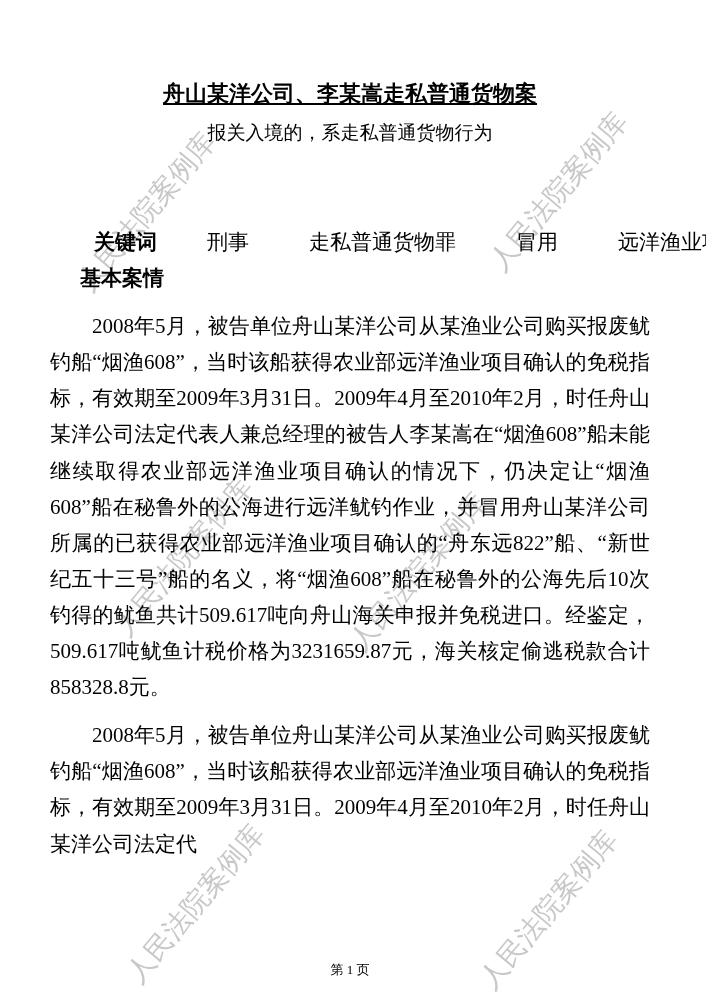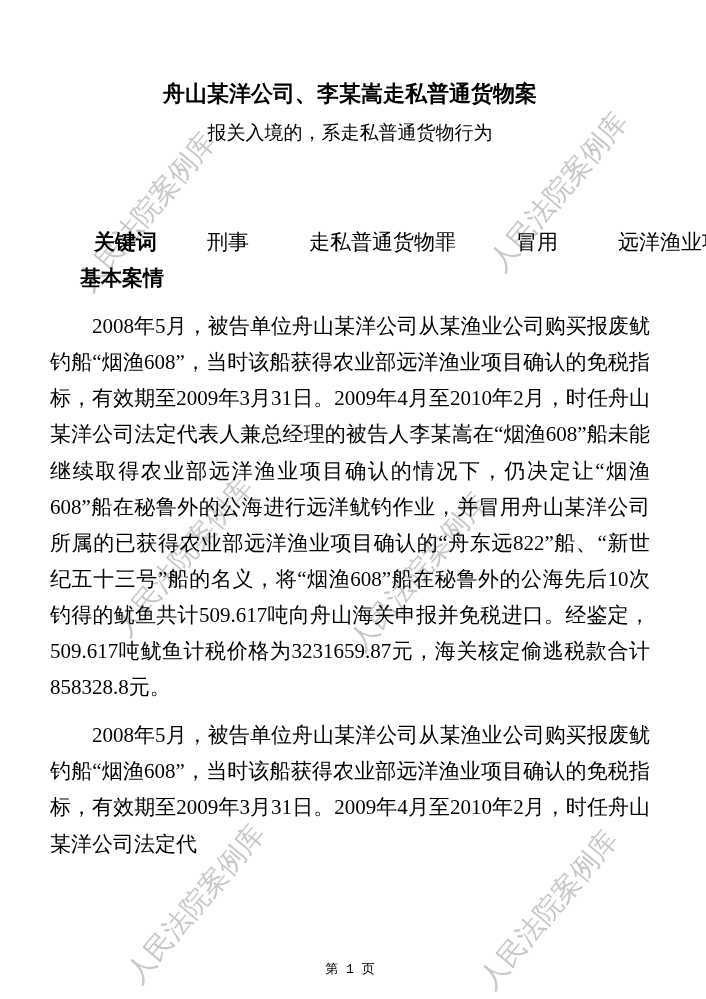--- a/index.html
+++ b/index.html
@@ -40,20 +40,21 @@
     position: absolute;
     left: 38px;
     right: 44px;
     top: 82px;
     margin: 0;
     text-align: center;
     font-size: 22px;
     line-height: 24px;
     font-weight: bold;
     font-family: "Liberation Serif", serif;
+    text-decoration: underline;
   }
   .subtitle {
     position: absolute;
     left: 38px;
     right: 44px;
     top: 114px;
     text-align: center;
     font-size: 19px;
     line-height: 38px;
     font-family: "Liberation Serif", serif;
@@ -88,21 +89,21 @@
   }
   
   .footer {
     position: absolute;
     left: 38px;
     right: 44px;
     top: 962px;
     text-align: center;
     font-size: 13px;
     line-height: 16px;
-    font-family: Liberation Mono, monospace;
+    font-family: Liberation Serif, serif;
   }
 </style>
 </head>
 <body>
 
 <div class="page">
 
   <div class="wm-layer">
     <span class="wm" style="left:48px;  top:195px;">人民法院案例库</span>
     <span class="wm" style="left:460px; top:175px;">人民法院案例库</span>

